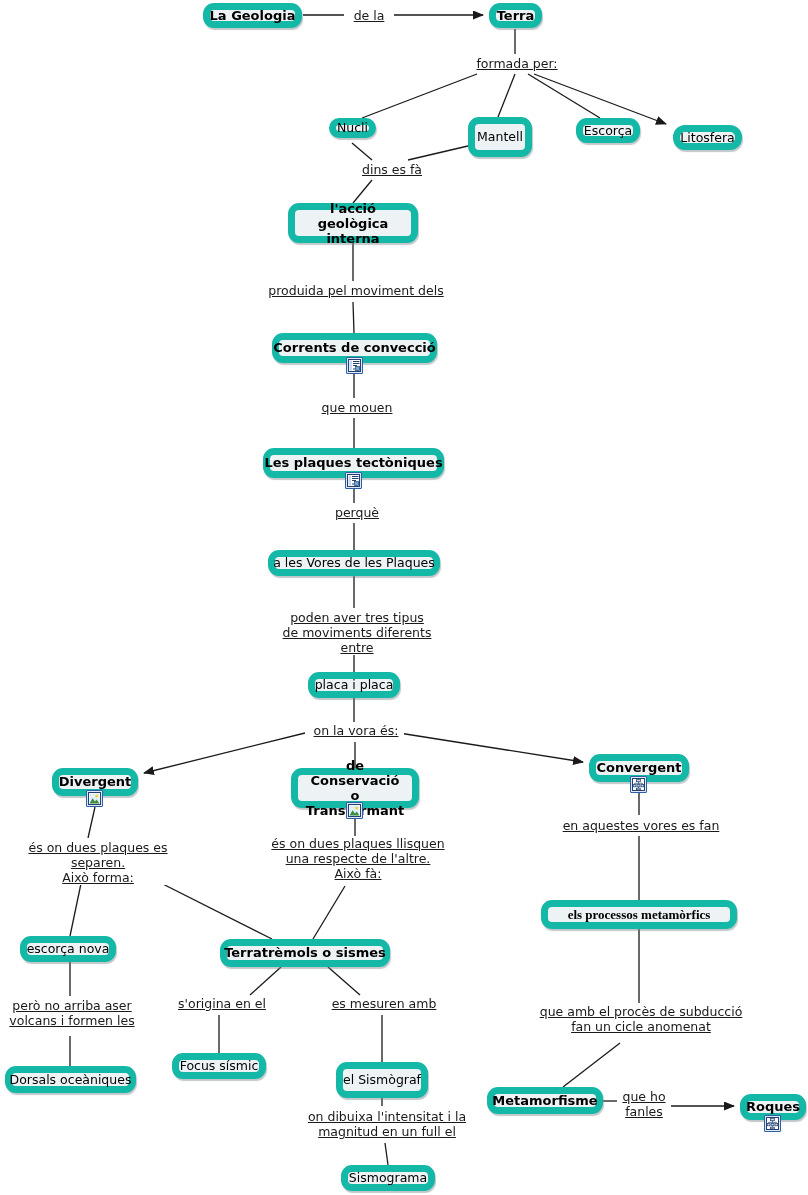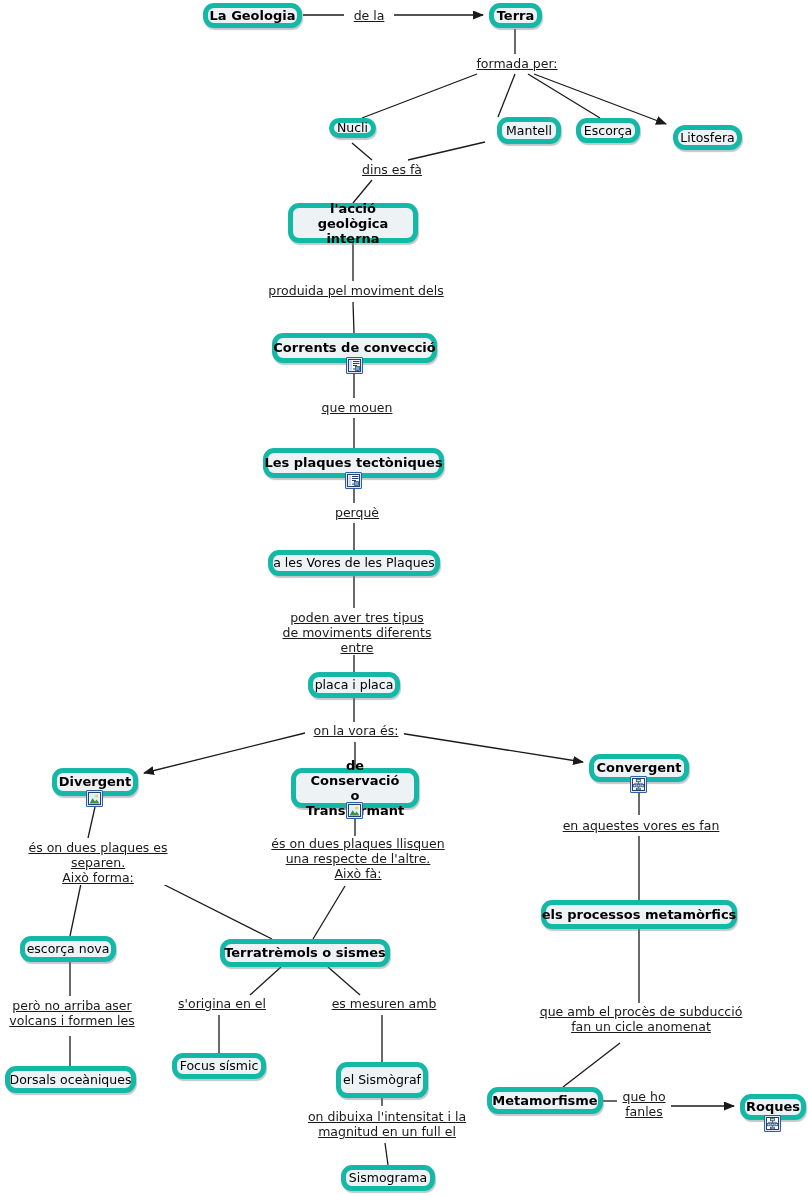--- a/index.html
+++ b/index.html
@@ -24,21 +24,21 @@
     left: 0;
     top: 0;
     width: 808px;
     height: 1195px;
     pointer-events: none;
   }
   .node {
     position: absolute;
     box-sizing: border-box;
     background: #edf2f5;
-    border: 5px solid #14b8a6;
+    border: 7px solid #14b8a6;
     border-radius: 11px;
     box-shadow: 1px 2px 1px rgba(120,130,140,0.45);
     display: flex;
     align-items: center;
     justify-content: center;
     text-align: center;
     font-size: 12.5px;
     line-height: 14px;
     color: #000000;
     padding: 3px 9px;
@@ -167,21 +167,21 @@
   </div>
 
   <div class="node bold" style="left:489px;top:3px;width:53px;height:25px;">
     <span>Terra</span>
   </div>
 
   <div class="node" style="left:329px;top:118px;width:47px;height:20px;">
     <span>Nucli</span>
   </div>
 
-  <div class="node" style="left:468px;top:117px;width:64px;height:27px;margin-left:29px;">
+  <div class="node" style="left:468px;top:117px;width:64px;height:40px;">
     <span>Mantell</span>
   </div>
 
   <div class="node" style="left:576px;top:118px;width:64px;height:25px;">
     <span>Escorça</span>
   </div>
 
   <div class="node" style="left:673px;top:125px;width:69px;height:25px;border-radius:12px;">
     <span>Litosfera</span>
   </div>
@@ -219,21 +219,21 @@
   </div>
 
   <div class="node" style="left:20px;top:936px;width:96px;height:26px;">
     <span>escorça nova</span>
   </div>
 
   <div class="node bold" style="left:220px;top:939px;width:170px;height:28px;">
     <span>Terratrèmols o sismes</span>
   </div>
 
-  <div class="node bold" style="left:541px;top:900px;width:196px;height:29px;">
+  <div class="node bold" style="left:541px;top:900px;width:196px;height:29px;font-family:Liberation Serif, serif;">
     <span>els processos metamòrfics</span>
   </div>
 
   <div class="node" style="left:5px;top:1066px;width:131px;height:27px;">
     <span>Dorsals oceàniques</span>
   </div>
 
   <div class="node" style="left:172px;top:1053px;width:94px;height:26px;">
     <span>Focus sísmic</span>
   </div>

